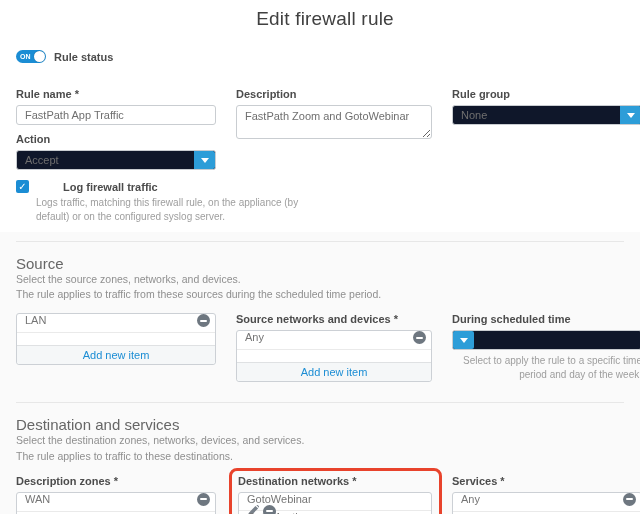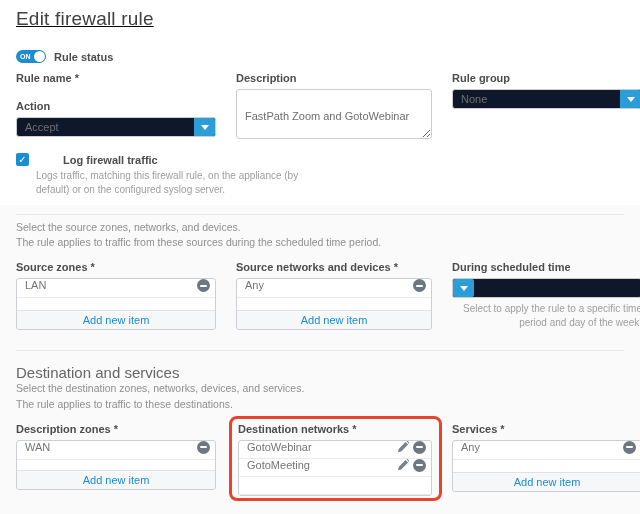--- a/index.html
+++ b/index.html
@@ -1,48 +1,48 @@
 <!DOCTYPE html>
 <html><head>
 <meta charset="utf-8">
 <style>
   * { margin:0; padding:0; box-sizing:border-box; }
   html,body { width:640px; height:514px; background:#fff; overflow:hidden;
     font-family:"Liberation Sans", sans-serif; }
   a { text-decoration:none; cursor:pointer; }
 
-  .header { display:flex; justify-content:space-between; align-items:flex-start;
-    padding:8px 6px 0 16px;text-decoration:underline; }
+  .header { display:flex; justify-content:center; align-items:flex-start;
+    padding:8px 6px 0 16px; }
   .page-title { font-size:19px; color:#404040; font-weight:400; letter-spacing:.2px; }
   .top-links { display:flex; gap:18px; margin-top:3px; }
   .top-links a { color:#1b8dd4; font-size:11px; display:flex; align-items:center; gap:4px; }
 
   .form-top { padding:20px 16px 8px 16px; }
-  .toggle-row { display:flex; align-items:center; gap:8px; margin-bottom:9px; }
+  .toggle-row { display:flex; align-items:center; gap:8px; margin-bottom:25px; }
   .toggle { width:30px; height:13px; border-radius:7px; background:#1b8dd4;
     position:relative; cursor:pointer; flex:0 0 auto; }
   .toggle-on { position:absolute; left:4px; top:3px; font-size:7px; font-weight:bold;
     color:#fff; line-height:7px; }
   .toggle-knob { position:absolute; right:1px; top:1px; width:11px; height:11px;
     border-radius:50%; background:#fff; box-shadow:0 0 1px rgba(0,0,0,.4); }
   .toggle-label { font-size:11px; font-weight:bold; color:#4c4c4c; }
 
   .grid { display:grid; grid-template-columns:200px 196px 190px; column-gap:20px; }
   .flabel { font-size:11px; font-weight:bold; color:#4c4c4c; line-height:12px; margin-bottom:5px; }
   .tinput { width:100%; height:20px; border:1px solid #c9cdd1; border-radius:3px;
     font-family:inherit; font-size:11px; color:#6f6f6f; padding:0 8px; outline:none; background:#fff; }
-  textarea.tinput { height:50px; resize:both; padding-top:20px; line-height:13px; }
+  textarea.tinput { height:34px; resize:both; padding-top:4px; line-height:13px; }
   .select { display:flex; height:20px; border:1px solid #c9cdd1; border-radius:3px;
     background:#0f172a; overflow:hidden; cursor:pointer; }
   .select-val { flex:1; font-size:11px; color:#6f6f6f; line-height:18px; padding-left:8px; }
   .select-btn { width:21px; background:#2d9dd8; display:flex; align-items:center;
     justify-content:center; border-radius:0 2px 2px 0; }
   .caret { width:0; height:0; border-left:4px solid transparent;
     border-right:4px solid transparent; border-top:5px solid #fff; }
-  .mt8 { margin-top:16px; }
+  .mt8 { margin-top:8px; }
 
   .check-block { margin-top:10px; width:310px; }
   .check-row { display:flex; align-items:center; gap:7px; }
   .checkbox { width:13px; height:13px; background:#1b8dd4; border-radius:2px; color:#fff;
     font-size:10px; line-height:13px; text-align:center; cursor:pointer; flex:0 0 auto; }
   .check-label { font-size:11px; font-weight:bold; color:#4c4c4c;padding-left:27px; }
   .help { font-size:10px; color:#9e9e9e; line-height:1.4; }
   .check-block .help { margin:3px 0 0 20px; }
 
   .lower { background:#fafafa; height:336px; overflow:hidden; }
@@ -51,21 +51,21 @@
   .sec-title { font-size:15px; color:#666; font-weight:400; margin-top:13px; }
   .sec-desc { font-size:10.5px; color:#8f8f8f; line-height:1.45; }
   .sec-desc:first-of-type { margin-top:5px; }
   .grid.boxes { margin-top:11px; }
 
   .listbox { background:#fff; border:1px solid #ccd0d5; border-radius:3px;
     display:flex; flex-direction:column; }
   .h52 { height:52px; } .h50 { height:50px; }
   .lb-row { display:flex; align-items:flex-start; height:19px; padding:0 5px 0 8px;
     border-bottom:1px solid #eaeaea; color:#757575; font-size:11px; flex:0 0 auto; }
-  .compact .lb-row { height:18px; }
+  .compact .lb-row { height:18px;flex-direction:column; }
   .lb-text { flex:1; }
   .lb-icons { display:flex; align-items:center; gap:4px; }
   .icon-minus { width:13px; height:13px; border-radius:50%; background:#6e7780;
     position:relative; display:inline-block; cursor:pointer; }
   .icon-minus::after { content:""; position:absolute; left:3px; top:5.5px; width:7px;
     height:2px; background:#fff; border-radius:1px; }
   .icon-edit { width:12px; height:12px; display:inline-flex; cursor:pointer; }
   .lb-filler { flex:1 1 auto; }
   .lb-footer { height:19px; line-height:18px; text-align:center; background:#f5f7f8;
     border-top:1px solid #dfe1e3; margin-top:-1px; color:#1b8dd4; font-size:11px;
@@ -87,20 +87,21 @@
     <div class="toggle">
       <span class="toggle-on">ON</span>
       <span class="toggle-knob"></span>
     </div>
     <span class="toggle-label">Rule status</span>
   </div>
 
   <div class="grid">
     <div>
       <div class="flabel">Rule name *</div>
+      <input class="tinput" value="FastPath App Traffic" style="">
       <div class="flabel mt8">Action</div>
       <div class="select">
         <span class="select-val">Accept</span>
         <span class="select-btn">
             <i class="caret"></i>
           </span>
       </div>
     </div>
     <div>
       <div class="flabel">Description</div>
@@ -123,26 +124,26 @@
       <span class="check-label">Log firewall traffic</span>
     </div>
     <div class="help">Logs traffic, matching this firewall rule, on the appliance (by default) or on the configured syslog server.</div>
   </div>
 </div>
 
 <div class="lower">
   <div class="hrline" style="margin-top:9px"></div>
 
   <div class="section">
+    <div class="sec-title">Source</div>
     <div class="sec-desc">Select the source zones, networks, and devices.</div>
     <div class="sec-desc">The rule applies to traffic from these sources during the scheduled time period.</div>
 
     <div class="grid boxes">
       <div>
-        <div class="flabel">Source zones *</div>
         <div class="listbox h52">
           <div style="display:contents"><div class="lb-row">
                 <span class="lb-text">LAN</span>
                 <span class="lb-icons">
                   <span class="icon-minus"></span>
                 </span>
               </div></div>
           <div class="lb-filler"></div>
           <div class="lb-footer">Add new item</div>
         </div>

